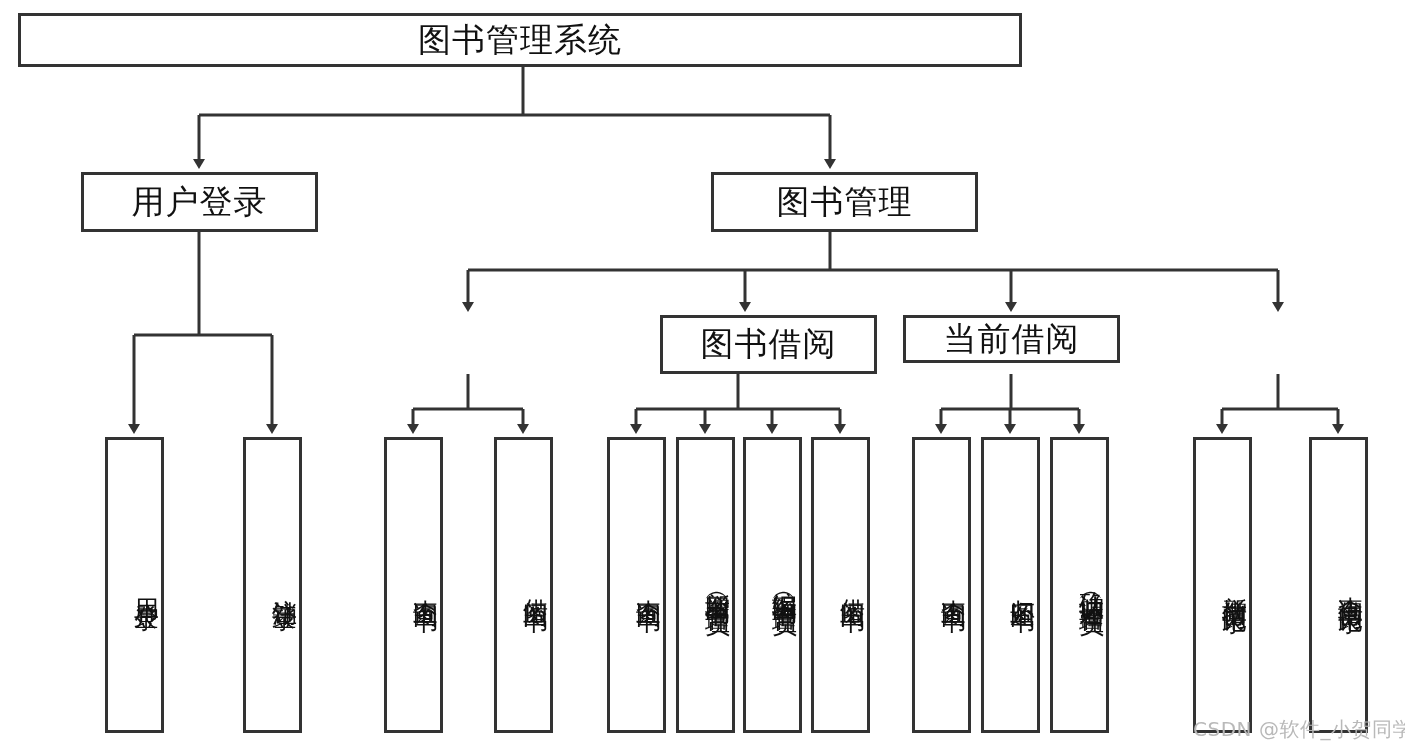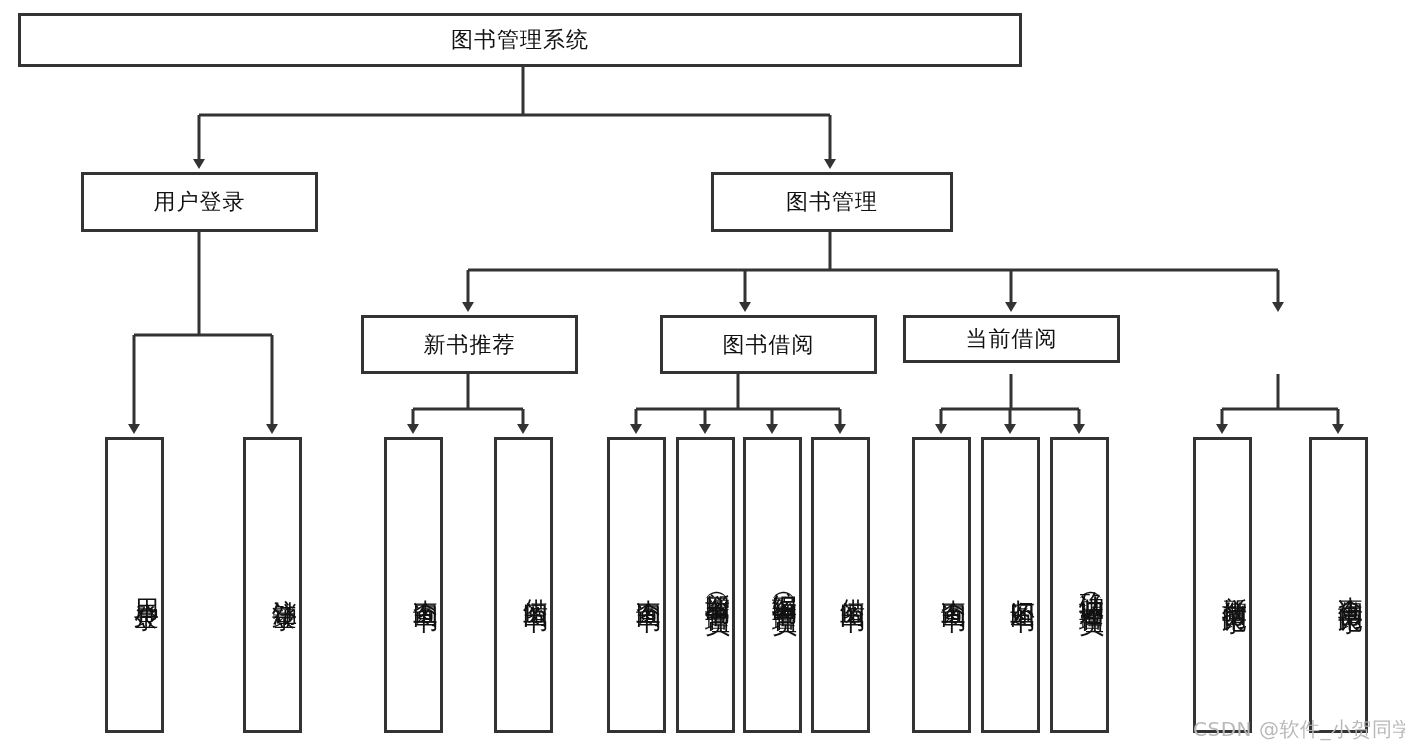--- a/index.html
+++ b/index.html
@@ -28,21 +28,21 @@
     position: absolute;
     box-sizing: border-box;
     border: 3px solid #333333;
     background: #ffffff;
     display: flex;
     align-items: center;
     justify-content: center;
     color: #111111;
   }
   .node.horiz {
-    font-size: 22px;
+    font-size: 33px;
     letter-spacing: 1px;
   }
   .node.vert {
     writing-mode: vertical-rl;
     text-orientation: upright;
     font-size: 25px;
     line-height: 1.18;
     letter-spacing: 3px;
     padding-top: 6px;
     padding-bottom: 6px;
@@ -119,27 +119,24 @@
     </g>
   </svg>
 
   <div class="node horiz" style="left:18px; top:13px; width:1004px; height:54px;">
     <span>图书管理系统</span>
   </div>
 
   <div class="node horiz" style="left:81px; top:172px; width:237px; height:60px;">
     <span>用户登录</span>
   </div>
-  <div class="node horiz" style="left:711px; top:172px; width:242px; height:60px;">
+  <div class="node horiz" style="left:711px; top:172px; width:267px; height:60px;">
     <span>图书管理</span>
   </div>
 
-  <div class="node horiz" style="left:361px; top:315px; width:217px; height:59px;">
-    <span>新书推荐</span>
-  </div>
   <div class="node horiz" style="left:632px; top:315px; width:217px; height:59px;margin-left:28px;">
     <span>图书借阅</span>
   </div>
   <div class="node horiz" style="left:903px; top:315px; width:217px; height:48px;">
     <span>当前借阅</span>
   </div>
 
   <div class="node vert" style="left:105px; top:437px; width:59px; height:296px;">
     <span>用户登录</span>
   </div>

